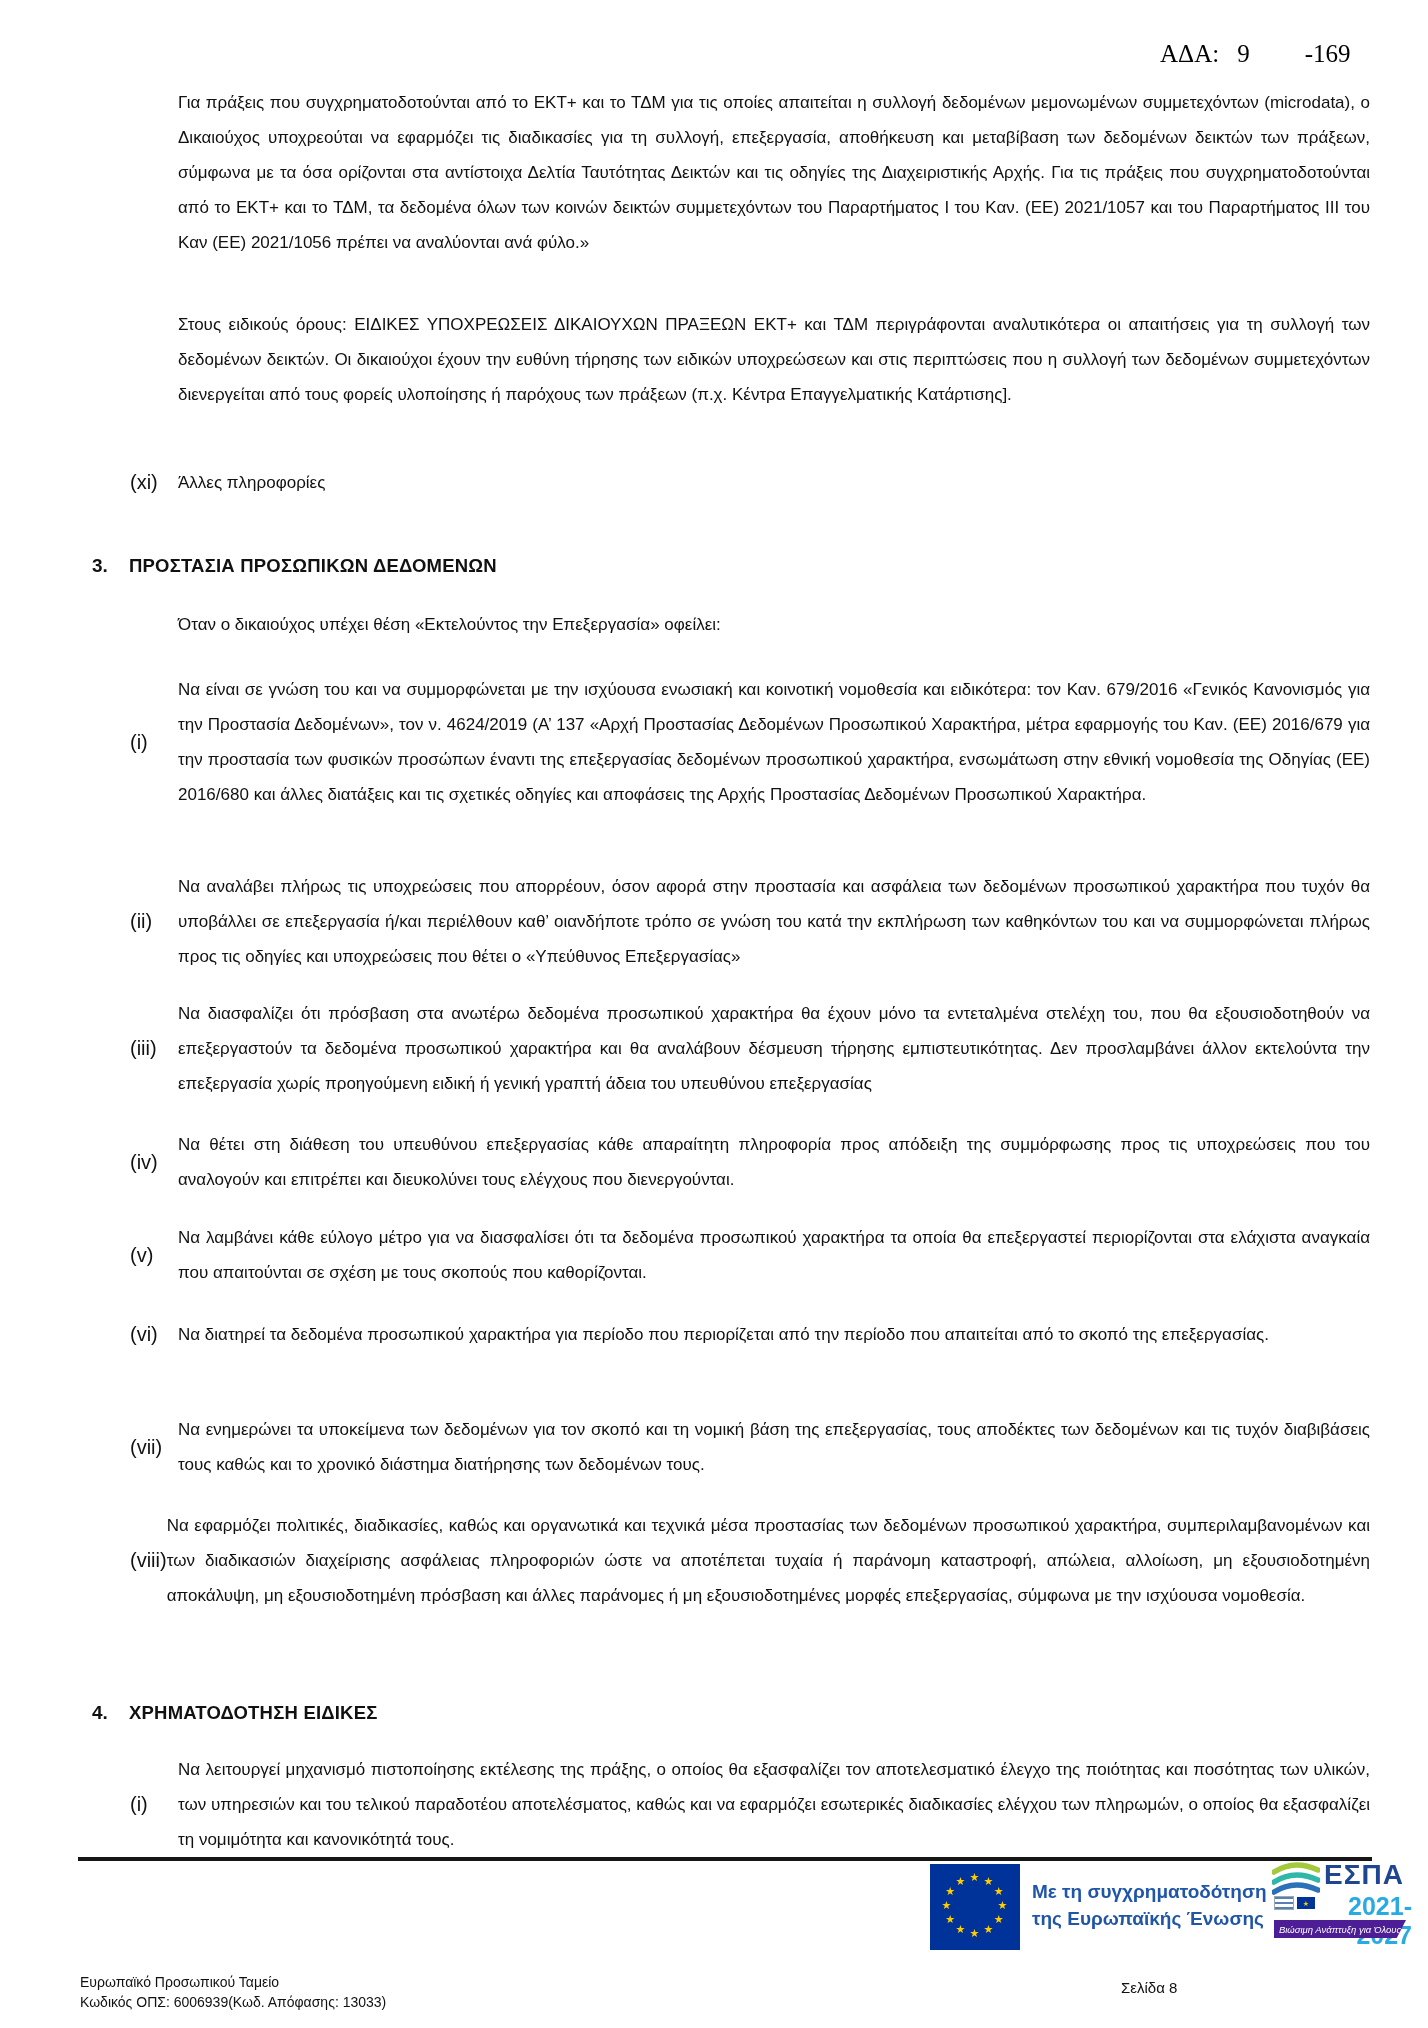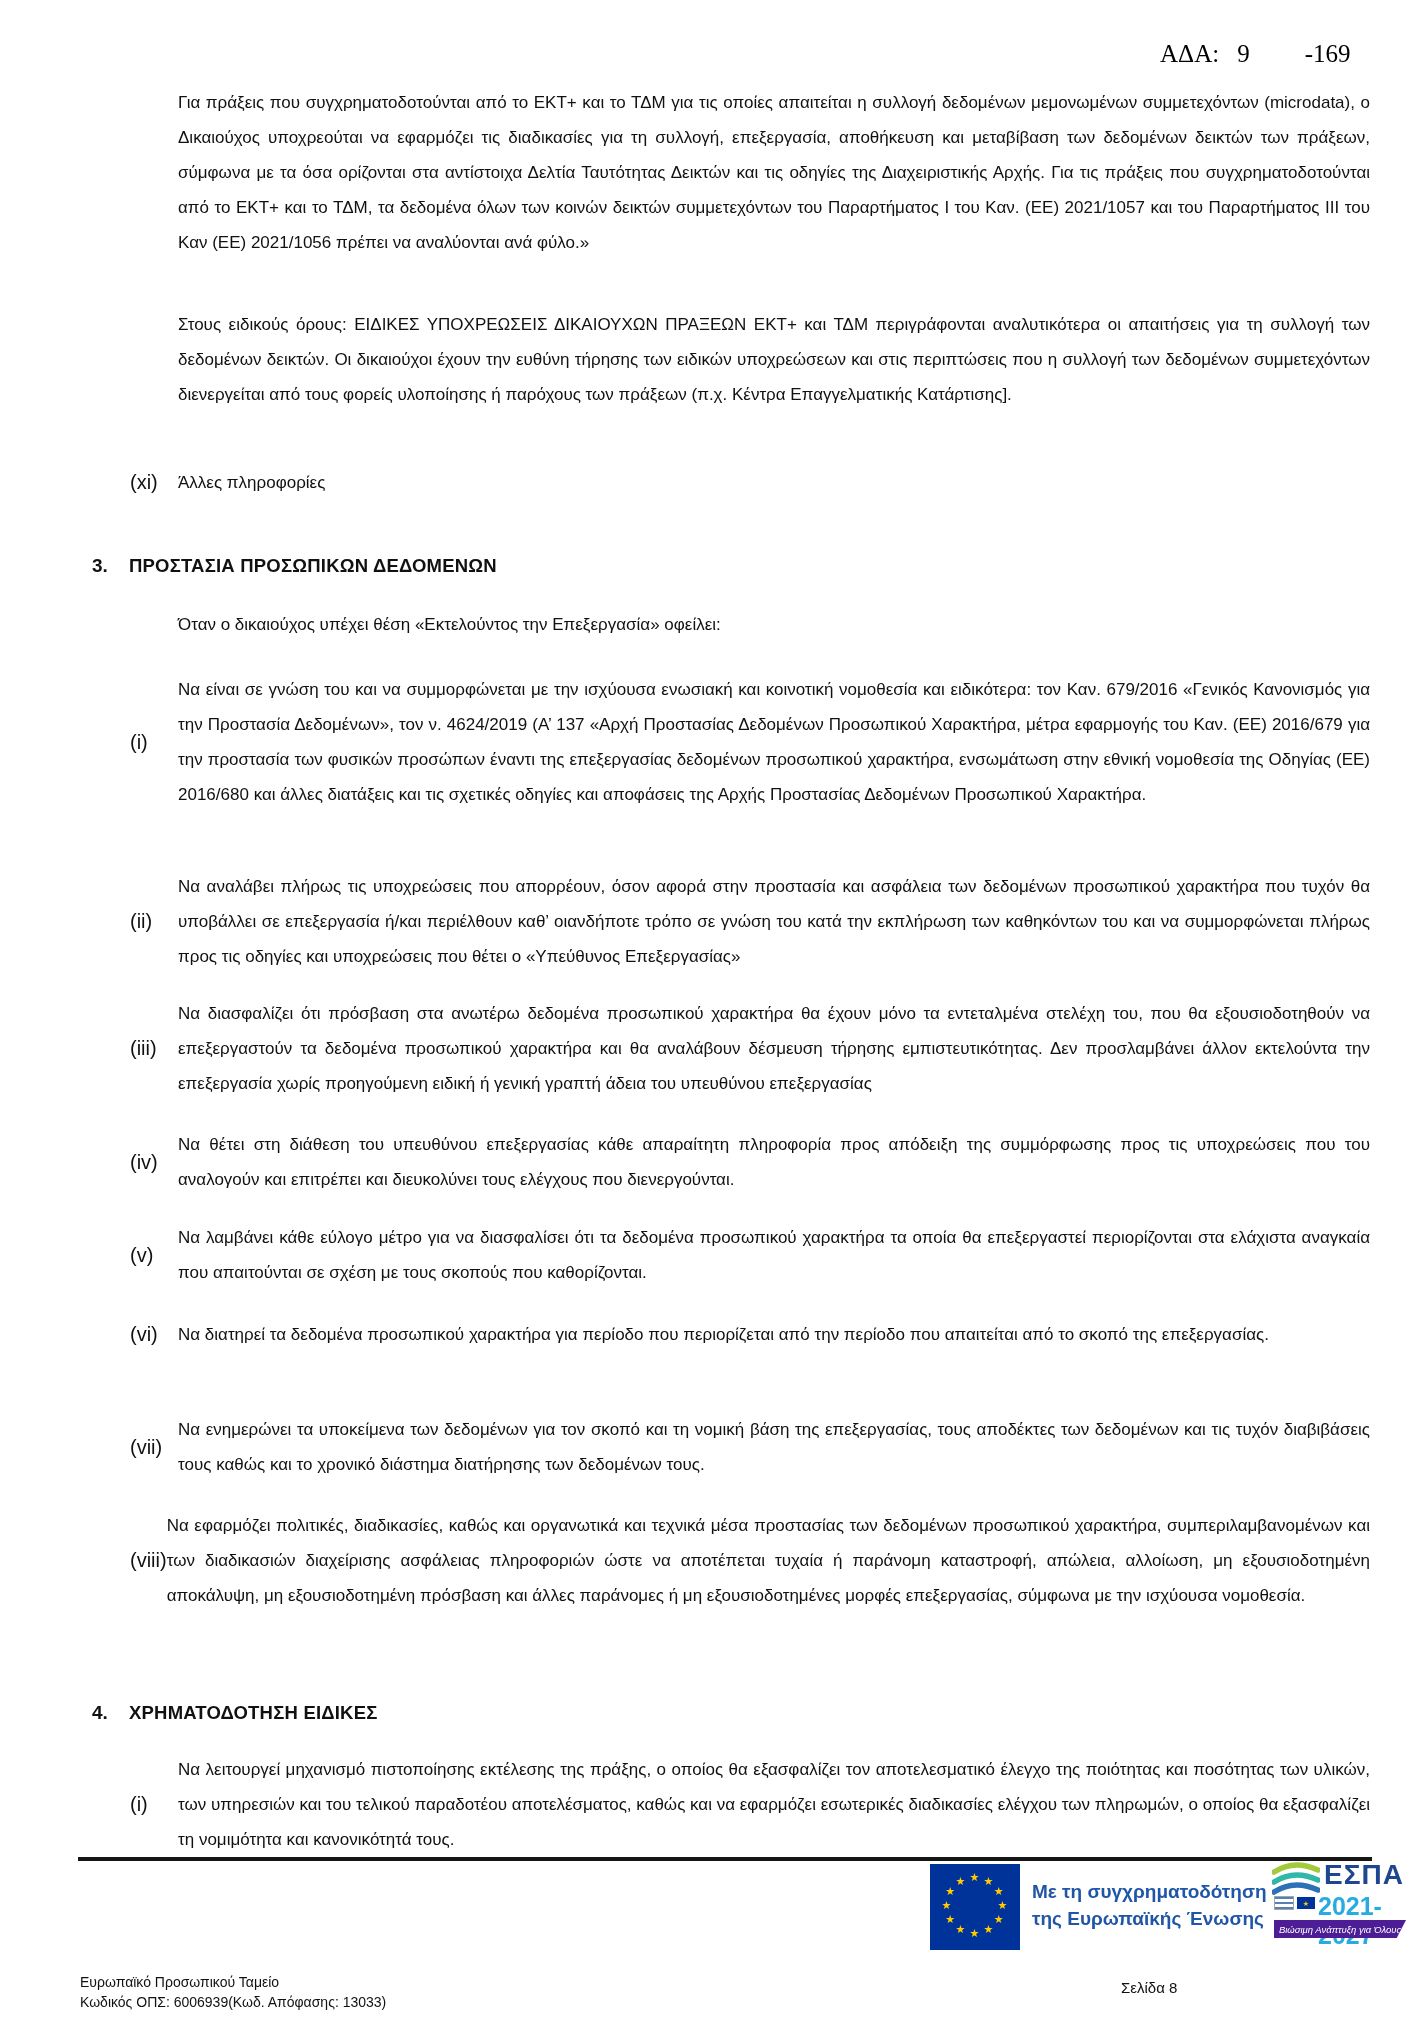--- a/index.html
+++ b/index.html
@@ -79,21 +79,21 @@
   .eu-flag span:nth-child(10){left:11.5px;top:36px}
   .eu-flag span:nth-child(11){left:15.25px;top:22px}
   .eu-flag span:nth-child(12){left:25.5px;top:11.75px}
 
   .eu-funding{
     position:absolute;left:1032px;top:1878px;
     color:#2056A8;font-size:19px;font-weight:700;line-height:27px;white-space:nowrap;
   }
 
   .espa{
-    position:absolute;left:1272px;top:1860px;width:140px;height:95px;
+    position:absolute;left:1272px;top:1860px;width:140px;height:95px;text-align:right;
   }
   .espa-waves{position:absolute;left:0;top:2px;}
   .espa-title{
     position:absolute;left:52px;top:0px;
     color:#1F4690;font-weight:700;font-size:28px;line-height:30px;letter-spacing:1px;
   }
   .espa-flags{position:absolute;left:2px;top:36px;display:flex;gap:3px;align-items:center;}
   .flag-gr{
     width:18px;height:12px;
     background:repeating-linear-gradient(#5A7FB5 0 2.4px,#fff 2.4px 4.8px);

